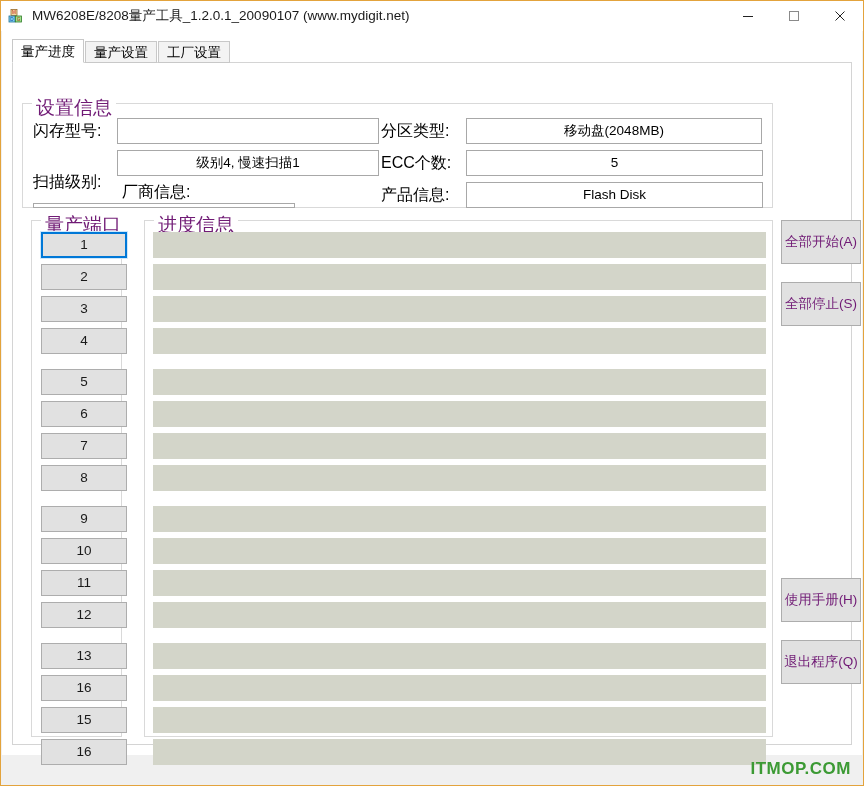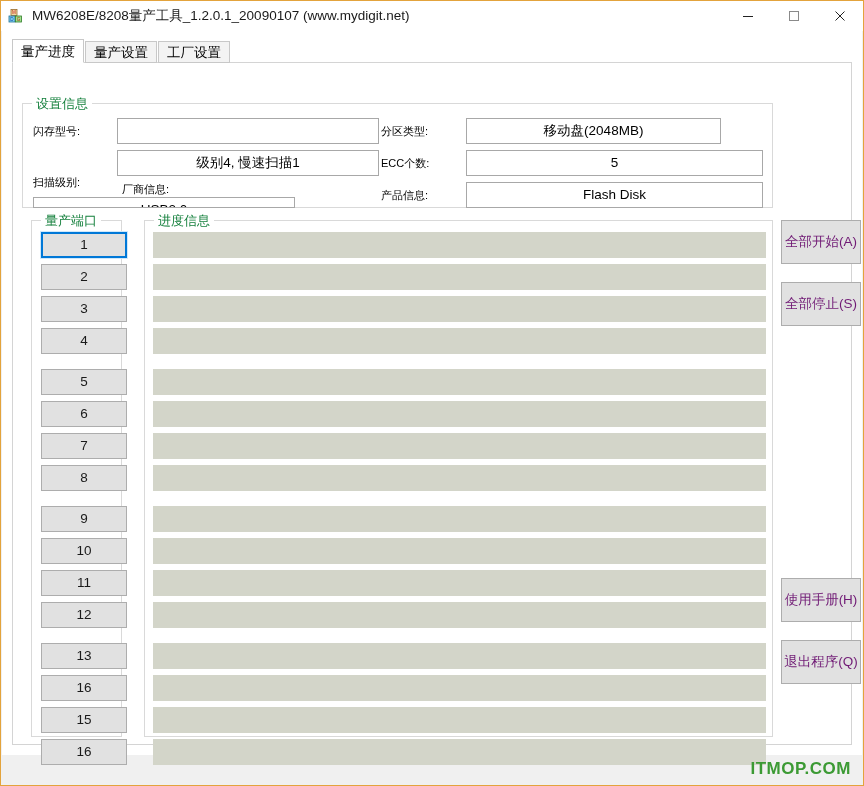--- a/index.html
+++ b/index.html
@@ -121,40 +121,40 @@
     border: 1px solid #d9d9d9;
     box-sizing: border-box;
     background: #ffffff;
   }
   .group > .glabel {
     position: absolute;
     top: -9px;
     left: 9px;
     background: #ffffff;
     padding: 0 4px;
-    font-size: 13px;
-    color: #15803d;
+    font-size: 19px;
+    color: #701a75;
     white-space: nowrap;
   }
 
   
   #grp-settings {
     left: 9px;
     top: 40px;
     width: 751px;
     height: 105px;
   }
   .field-row {
     position: absolute;
     height: 26px;
     display: flex;
     align-items: center;
   }
   .flabel {
-    font-size: 11px;
+    font-size: 16px;
     color: #000;
     white-space: nowrap;
   }
   .fbox {
     border: 1px solid #a8a8a8;
     background: #ffffff;
     height: 26px;
     line-height: 24px;
     box-sizing: border-box;
     text-align: center;
@@ -330,21 +330,21 @@
           <span class="flabel" style="width:84px;margin-top:39px;">扫描级别:</span>
           <span class="fbox" style="width:262px;">级别4, 慢速扫描1</span>
         </div>
         <div class="field-row" style="left:10px; top:78px;flex-direction:column;">
           <span class="flabel" style="width:84px;">厂商信息:</span>
           <span class="fbox" style="width:262px;">USB2.0</span>
         </div>
 
         <div class="field-row" style="left:358px; top:14px;">
           <span class="flabel" style="width:85px;">分区类型:</span>
-          <span class="fbox" style="width:255px;">移动盘(2048MB)</span>
+          <span class="fbox" style="width:296px;">移动盘(2048MB)</span>
         </div>
         <div class="field-row" style="left:358px; top:46px;">
           <span class="flabel" style="width:85px;">ECC个数:</span>
           <span class="fbox" style="width:297px;">5</span>
         </div>
         <div class="field-row" style="left:358px; top:78px;">
           <span class="flabel" style="width:85px;">产品信息:</span>
           <span class="fbox" style="width:297px;">Flash Disk</span>
         </div>
       </div>

